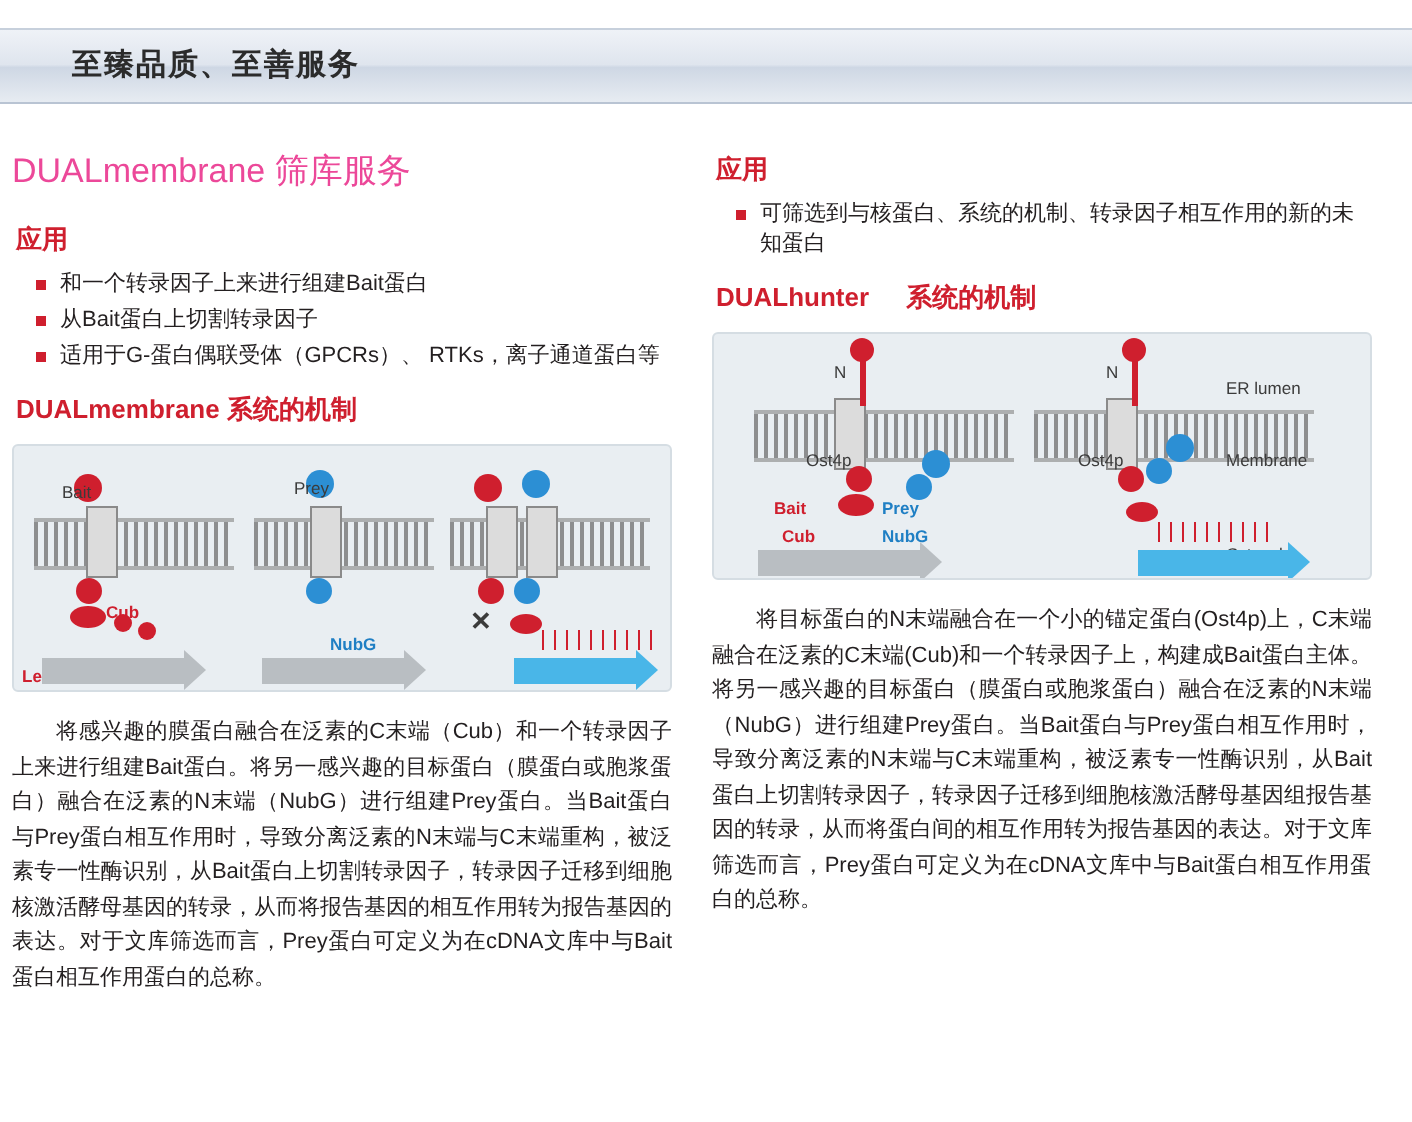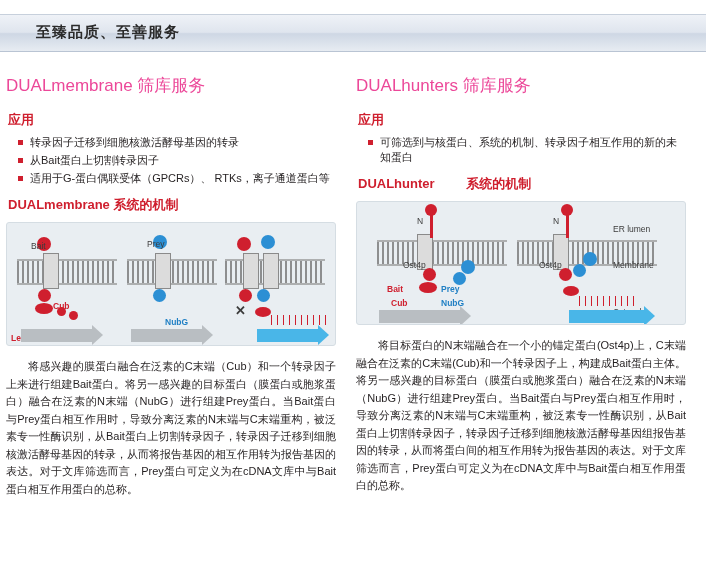--- a/index.html
+++ b/index.html
@@ -209,21 +209,21 @@
     <div class="banner-title">至臻品质、至善服务</div>
   </div>
 
   <div class="col col-left">
 
     <h2 class="col-title">DUALmembrane 筛库服务</h2>
 
     <div class="section-head">应用</div>
 
     <ul class="bullets">
-      <li>转录因子迁移到细胞核激活酵母基因的转录</li>
+      <li>和一个转录因子上来进行组建Bait蛋白</li>
       <li>从Bait蛋白上切割转录因子</li>
       <li>适用于G-蛋白偶联受体（GPCRs）、 RTKs，离子通道蛋白等</li>
     </ul>
 
     <div class="mech-head">DUALmembrane 系统的机制</div>
 
     <div class="figure fig-left">
 
       <div class="membrane" style="left:10px; top:36px; width:100px;"></div>
       <div class="membrane" style="left:120px; top:36px; width:90px;"></div>
@@ -257,31 +257,30 @@
       <div class="red-blob" style="left:248px; top:84px; width:16px; height:10px;"></div>
       <div class="dna" style="left:264px; top:92px;"></div>
       <div class="blue-arrow" style="left:250px; top:106px; width:62px;"></div>
     </div>
 
     <p class="para">将感兴趣的膜蛋白融合在泛素的C末端（Cub）和一个转录因子上来进行组建Bait蛋白。将另一感兴趣的目标蛋白（膜蛋白或胞浆蛋白）融合在泛素的N末端（NubG）进行组建Prey蛋白。当Bait蛋白与Prey蛋白相互作用时，导致分离泛素的N末端与C末端重构，被泛素专一性酶识别，从Bait蛋白上切割转录因子，转录因子迁移到细胞核激活酵母基因的转录，从而将报告基因的相互作用转为报告基因的表达。对于文库筛选而言，Prey蛋白可定义为在cDNA文库中与Bait蛋白相互作用蛋白的总称。</p>
   </div>
 
   <div class="col col-right">
 
-    <h2 class="col-title">DUALhunters 筛库服务</h2>
 
     <div class="section-head">应用</div>
 
     <ul class="bullets">
       <li>可筛选到与核蛋白、系统的机制、转录因子相互作用的新的未知蛋白</li>
     </ul>
 
     <div class="mech-head">
       <span>DUALhunter</span>
-      <span class="sub" style="margin-left:28px;">系统的机制</span>
+      <span class="sub" style="margin-left:15px;">系统的机制</span>
     </div>
 
     <div class="figure fig-right">
 
       <div class="membrane" style="left:20px; top:38px; width:130px;"></div>
       <div class="membrane" style="left:160px; top:38px; width:140px;"></div>
 
       <div class="fig-label" style="left:256px; top:6px;">ER lumen</div>
       <div class="fig-label" style="left:256px; top:42px;">Membrane</div>
       <div class="fig-label" style="left:256px; top:89px;">Cytosol</div>

